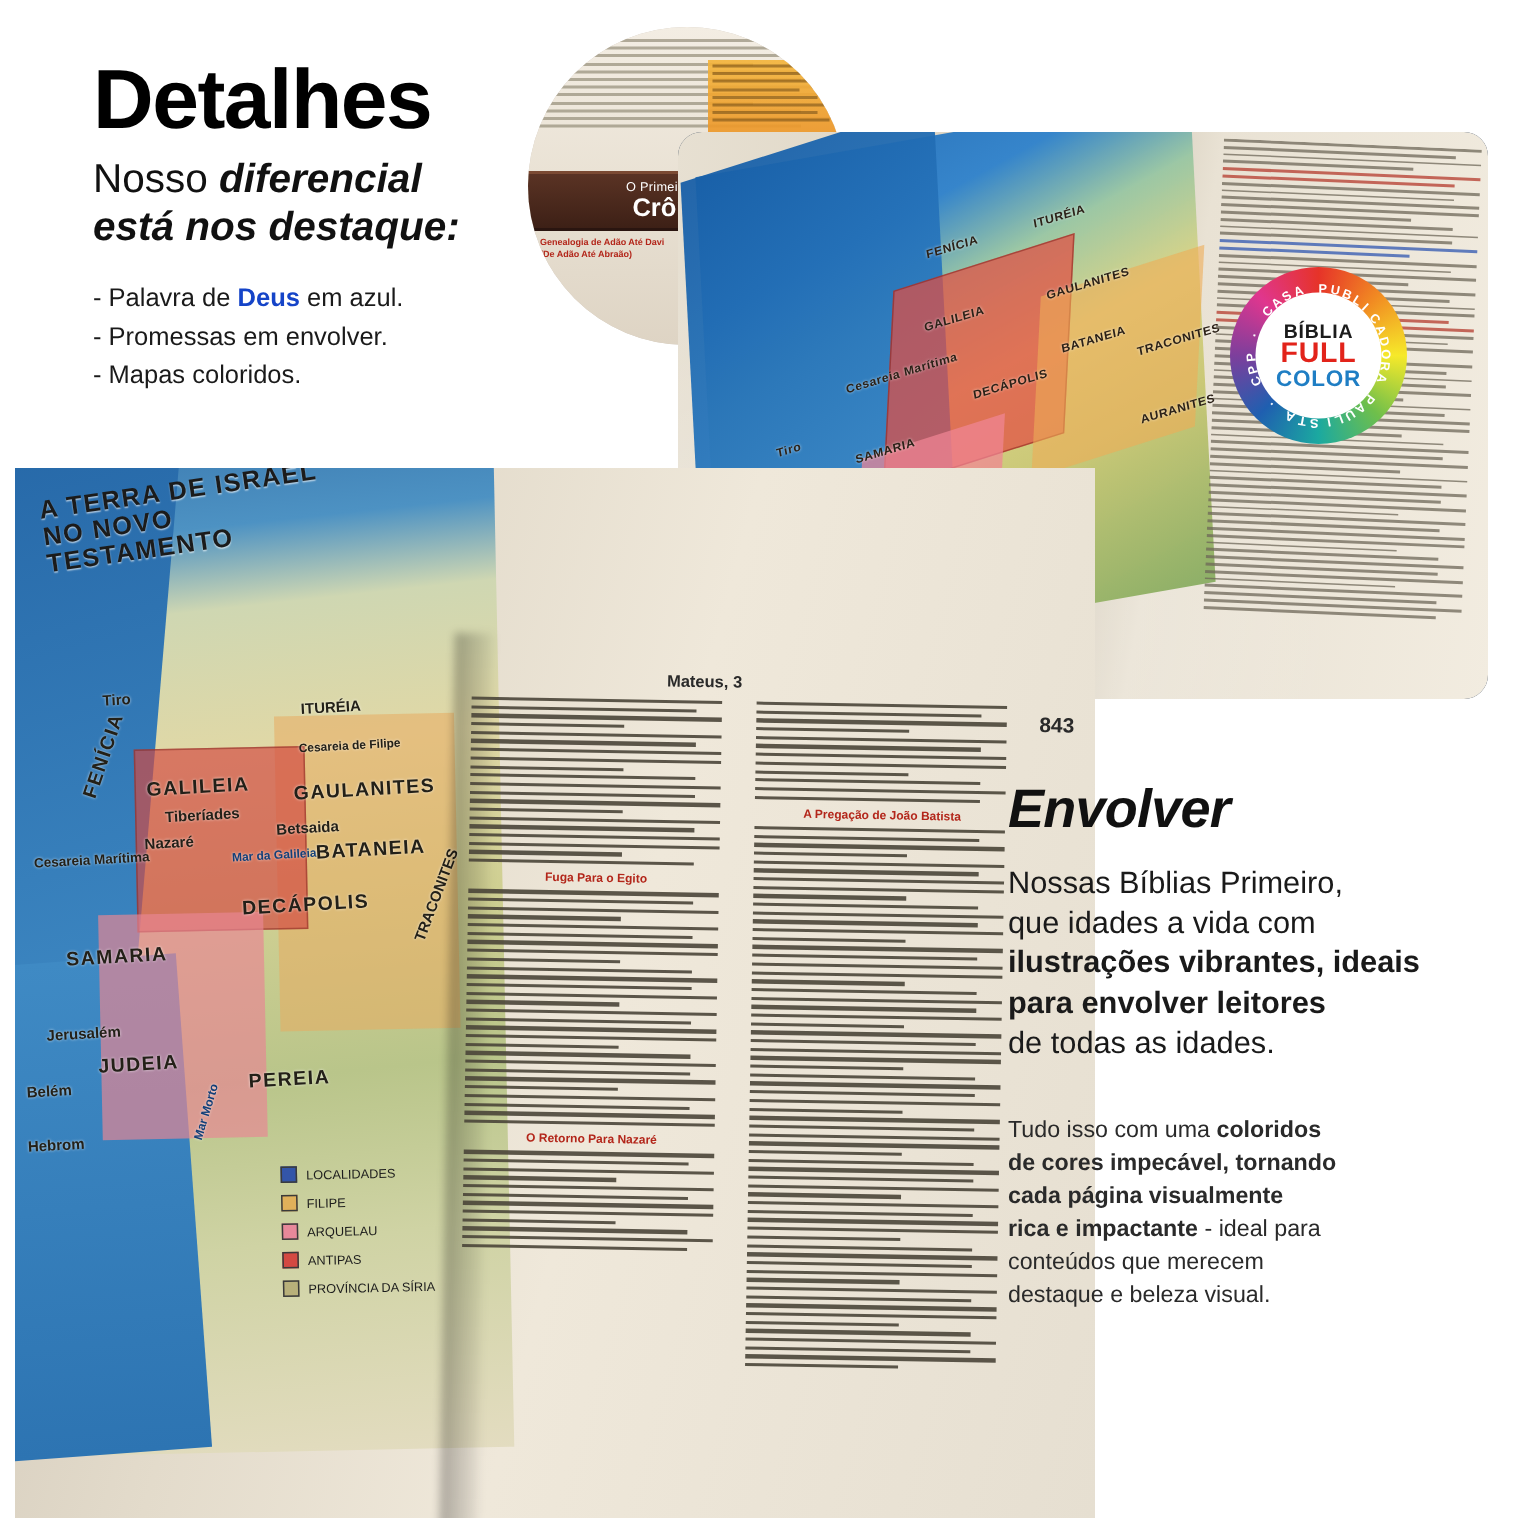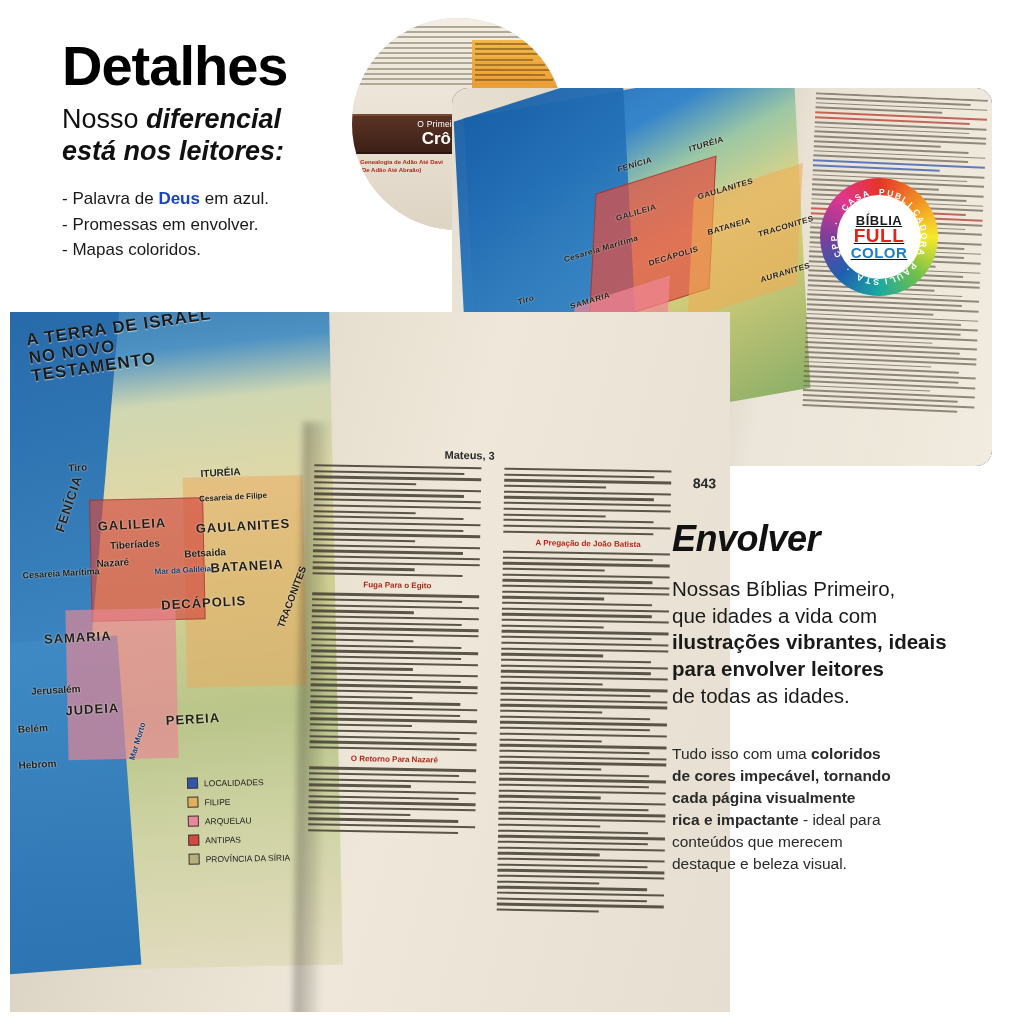--- a/index.html
+++ b/index.html
@@ -152,21 +152,21 @@
   
   .seal{
     position:absolute;left:820px;top:178px;width:118px;height:118px;
   }
   .seal .ring{
     position:absolute;inset:0;border-radius:50%;
     background:conic-gradient(#e63329,#f18b22,#f6e92a,#6fbf4b,#1ba9a0,#1f5fb0,#7d3f9c,#e0368e,#e63329);
   }
   .seal .inner{
     position:absolute;left:17px;top:17px;right:17px;bottom:17px;border-radius:50%;
-    background:#ffffff;display:flex;flex-direction:column;align-items:center;justify-content:center;text-decoration:underline;
+    background:#ffffff;display:flex;flex-direction:column;align-items:center;justify-content:center;
   }
   .seal .biblia{font-size:13px;font-weight:bold;color:#1b1b1b;letter-spacing:.5px;line-height:1;}
   .seal .full{font-size:19px;font-weight:bold;color:#e2231a;line-height:.95;letter-spacing:.5px;}
   .seal .color{font-size:15px;font-weight:bold;color:#1f7ec4;line-height:1;letter-spacing:.5px;}
   .seal .arc{
     position:absolute;inset:0;
   }
   .seal .arc span{
     position:absolute;left:50%;top:50%;
     font-size:8.5px;font-weight:bold;color:#fff;
@@ -273,21 +273,21 @@
 </style>
 </head>
 <body>
 
 <div class="stage">
 
   <div class="headline">
     <h1>Detalhes</h1>
     <div class="sub">
       <span>Nosso </span><span class="it">diferencial</span><br>
-      <span class="it">está nos leitores:</span>
+      <span class="it">está nos destaque:</span>
     </div>
     <div class="bullets">
       <div>
         <span>- Palavra de </span><span class="blue">Deus</span><span> em azul.</span>
       </div>
       <div>- Promessas em envolver.</div>
       <div>- Mapas coloridos.</div>
     </div>
   </div>
 

